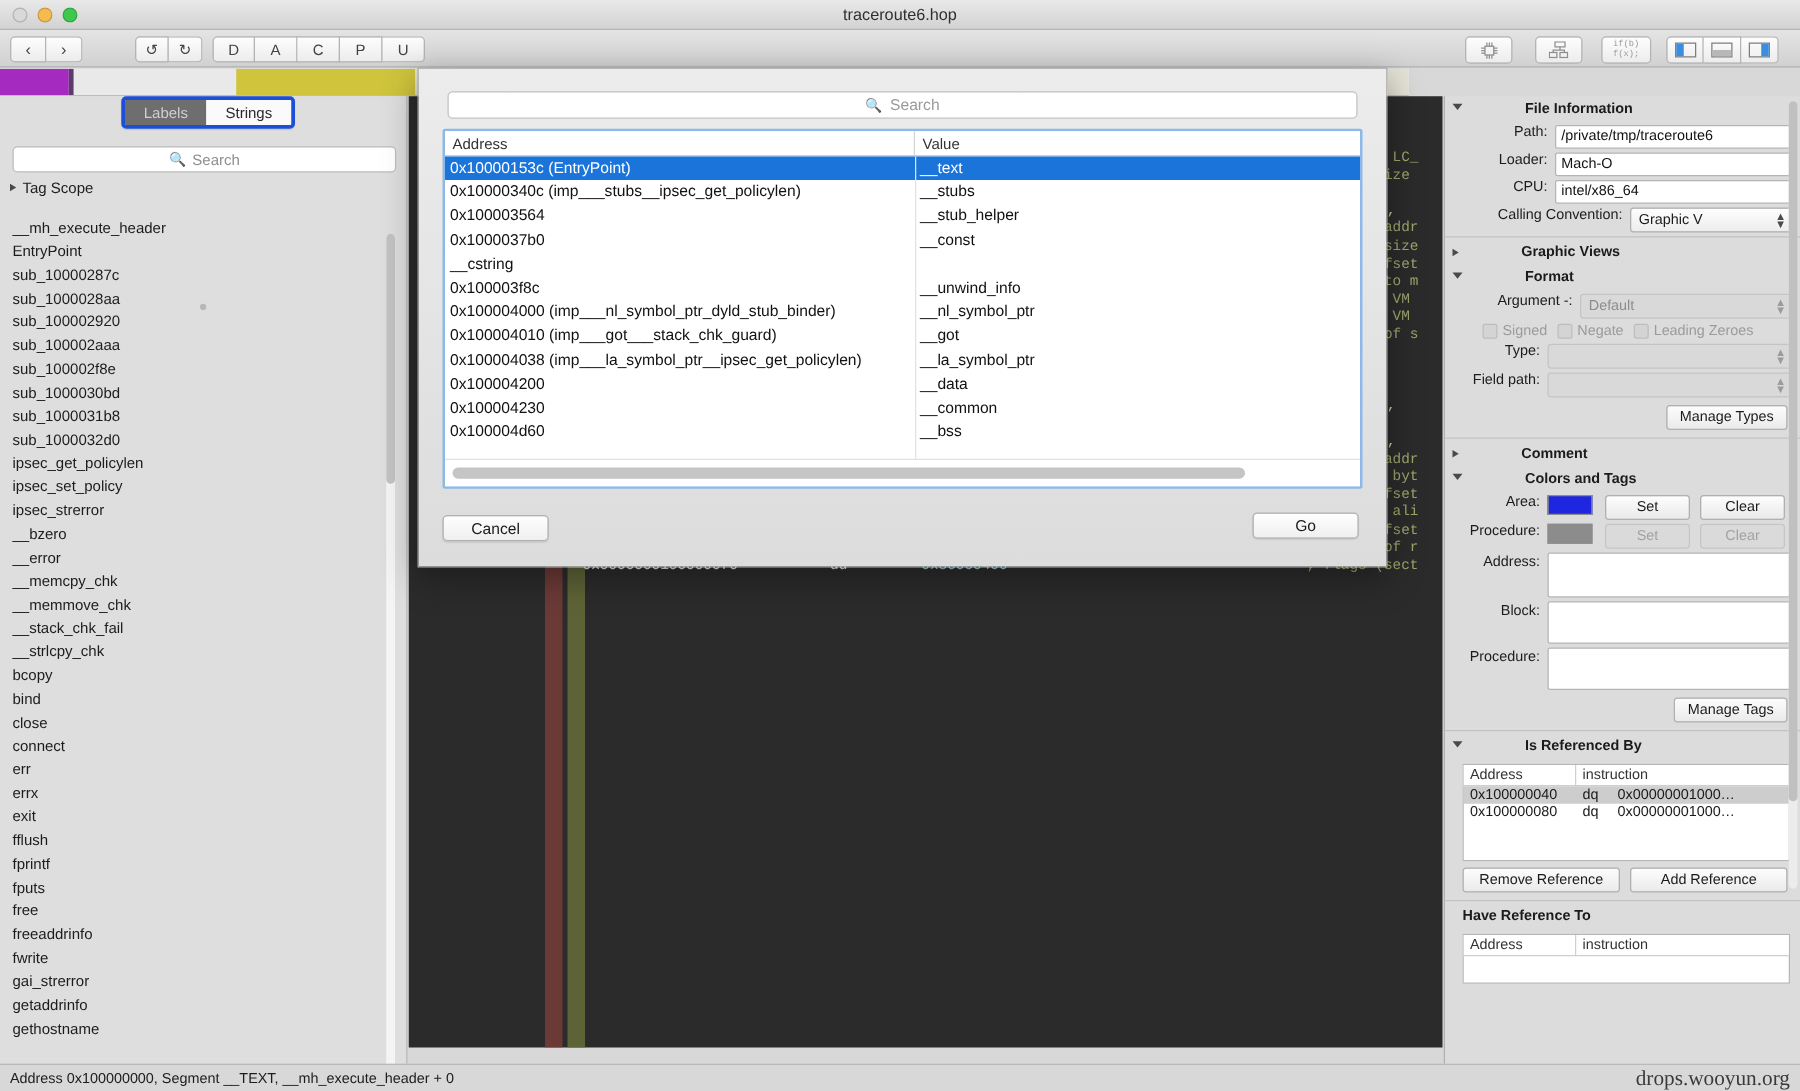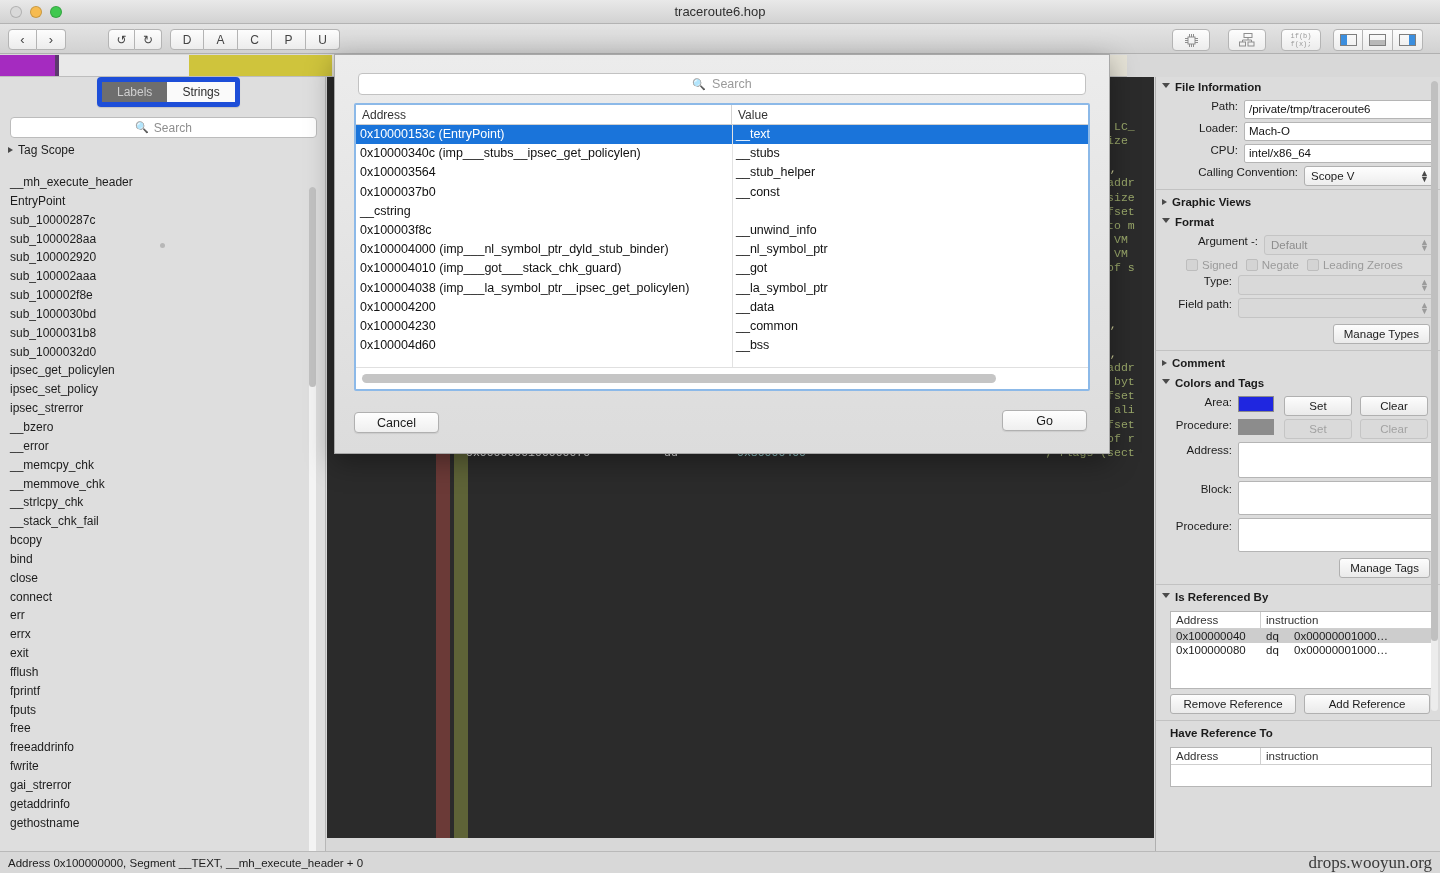--- a/index.html
+++ b/index.html
@@ -83,21 +83,21 @@
   }
   .navseg { position: absolute; top: 0; height: 22px; }
 
   
   .sidebar {
     position: absolute; left: 0; top: 77px; width: 326px; height: 774px;
     background: #dedede; border-right: 1px solid #b7b7b7;
   }
   .seg-control {
     position: absolute; left: 97px; top: 0;
-    display: flex; border: 5px solid #1d4ed8; border-radius: 4px; overflow: hidden;
+    display: flex; border: 3px solid #1d4ed8; border-radius: 4px; overflow: hidden;
     box-shadow: 0 1px 1px rgba(0,0,0,.12);
   }
   .seg-control div {
     padding: 3px 15px; font-size: 12px; cursor: default;
   }
   .seg-control .active { background: #6e6e6e; color: #cfcfcf; }
   .seg-control .inactive { background: #fafafa; color: #2a2a2a; }
   .side-search {
     position: absolute; left: 10px; top: 40px; width: 307px; height: 21px;
     background: #fff; border: 1px solid #bcbcbc; border-radius: 4px;
@@ -148,21 +148,21 @@
   .code-hscroll-track { position:absolute; left:327px; bottom:0; width:827px; height:18px; background:#e8e8e8;
     border-top:1px solid #c0c0c0; }
 
   
   .inspector {
     position: absolute; left: 1155px; top: 77px; width: 285px; height: 774px;
     background: #dcdcdc; border-left: 1px solid #b0b0b0; overflow: hidden;
     font-size: 11.5px; color: #1b1b1b;
   }
   .sect-head { display: flex; align-items: center; padding: 4px 0 4px 6px;
-    font-weight: bold; font-size: 11.5px; color: #1b1b1b; }
+    font-weight: bold; font-size: 11.5px; color: #1b1b1b; gap: 45px; }
   .rule { height: 1px; background: #c2c2c2; margin: 2px 0; }
   .frow { display: flex; margin: 3px 6px 3px 0; }
   .flab { text-align: right; padding-right: 6px; font-size: 11.5px; color: #1c1c1c; }
   .fin { flex: 1; height: 19px; background: #fff; border: 1px solid #b5b5b5;
     border-radius: 2px; padding: 0 4px; font-size: 11.5px; line-height: 17px; color: #111;
     overflow: hidden; white-space: nowrap; }
   .fsel { flex: 1; height: 20px; background: linear-gradient(to bottom,#fefefe,#ededed);
     border: 1px solid #b0b0b0; border-radius: 3px; padding: 0 18px 0 6px;
     font-size: 11.5px; line-height: 18px; position: relative; }
   .fsel.dis { background: #d9d9d9; color: #8d8d8d; border-color: #c4c4c4; }
@@ -347,22 +347,22 @@
         <div class="symrow">sub_1000030bd</div>
         <div class="symrow">sub_1000031b8</div>
         <div class="symrow">sub_1000032d0</div>
         <div class="symrow">ipsec_get_policylen</div>
         <div class="symrow">ipsec_set_policy</div>
         <div class="symrow">ipsec_strerror</div>
         <div class="symrow">__bzero</div>
         <div class="symrow">__error</div>
         <div class="symrow">__memcpy_chk</div>
         <div class="symrow">__memmove_chk</div>
+        <div class="symrow">__stack_chk_fail</div>
         <div class="symrow">__strlcpy_chk</div>
-        <div class="symrow">__stack_chk_fail</div>
         <div class="symrow">bcopy</div>
         <div class="symrow">bind</div>
         <div class="symrow">close</div>
         <div class="symrow">connect</div>
         <div class="symrow">err</div>
         <div class="symrow">errx</div>
         <div class="symrow">exit</div>
         <div class="symrow">fflush</div>
         <div class="symrow">fprintf</div>
         <div class="symrow">fputs</div>
@@ -428,21 +428,21 @@
       <span class="flab" style="width:88px">Loader:</span>
       <span class="fin">Mach-O</span>
     </div>
     <div class="frow">
       <span class="flab" style="width:88px">CPU:</span>
       <span class="fin">intel/x86_64</span>
     </div>
     <div class="frow">
       <span class="flab" style="width:148px">Calling Convention:</span>
       <span class="fsel">
-        <span>Scope V</span>
+        <span>Graphic V</span>
         <span class="arrows">▲<br>▼</span>
       </span>
     </div>
 
     <div class="rule"></div>
     <div class="sect-head">
       <span class="tri"></span>
       <span>Graphic Views</span>
     </div>
 

